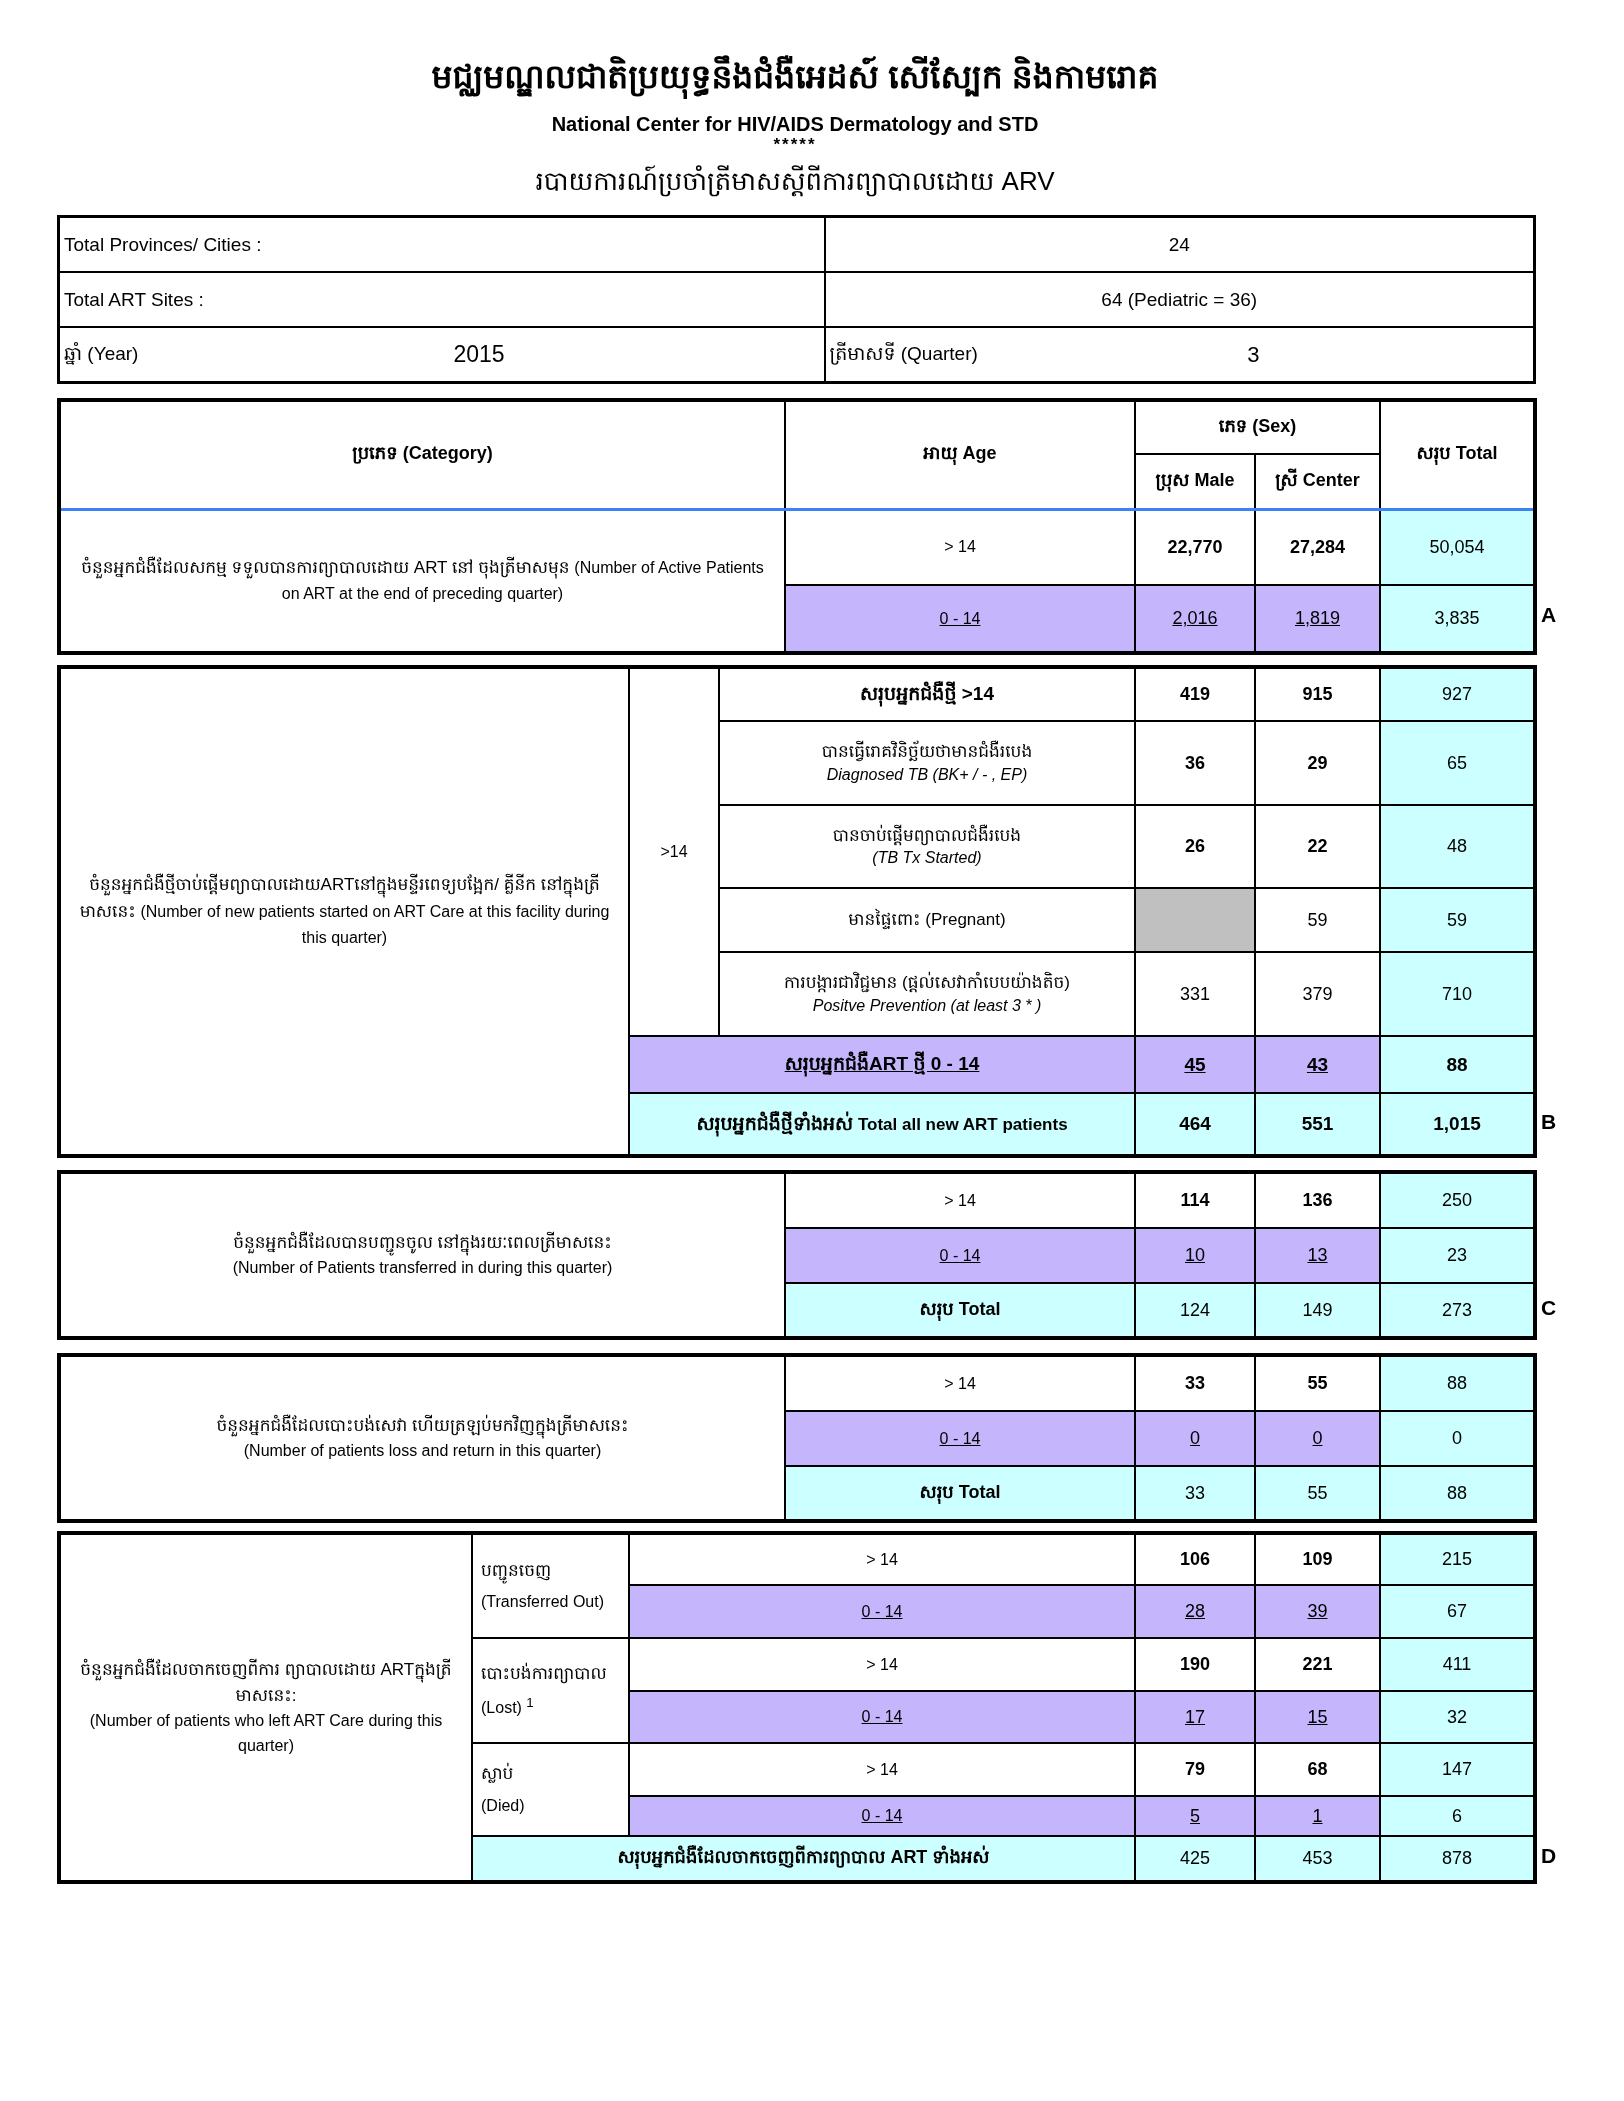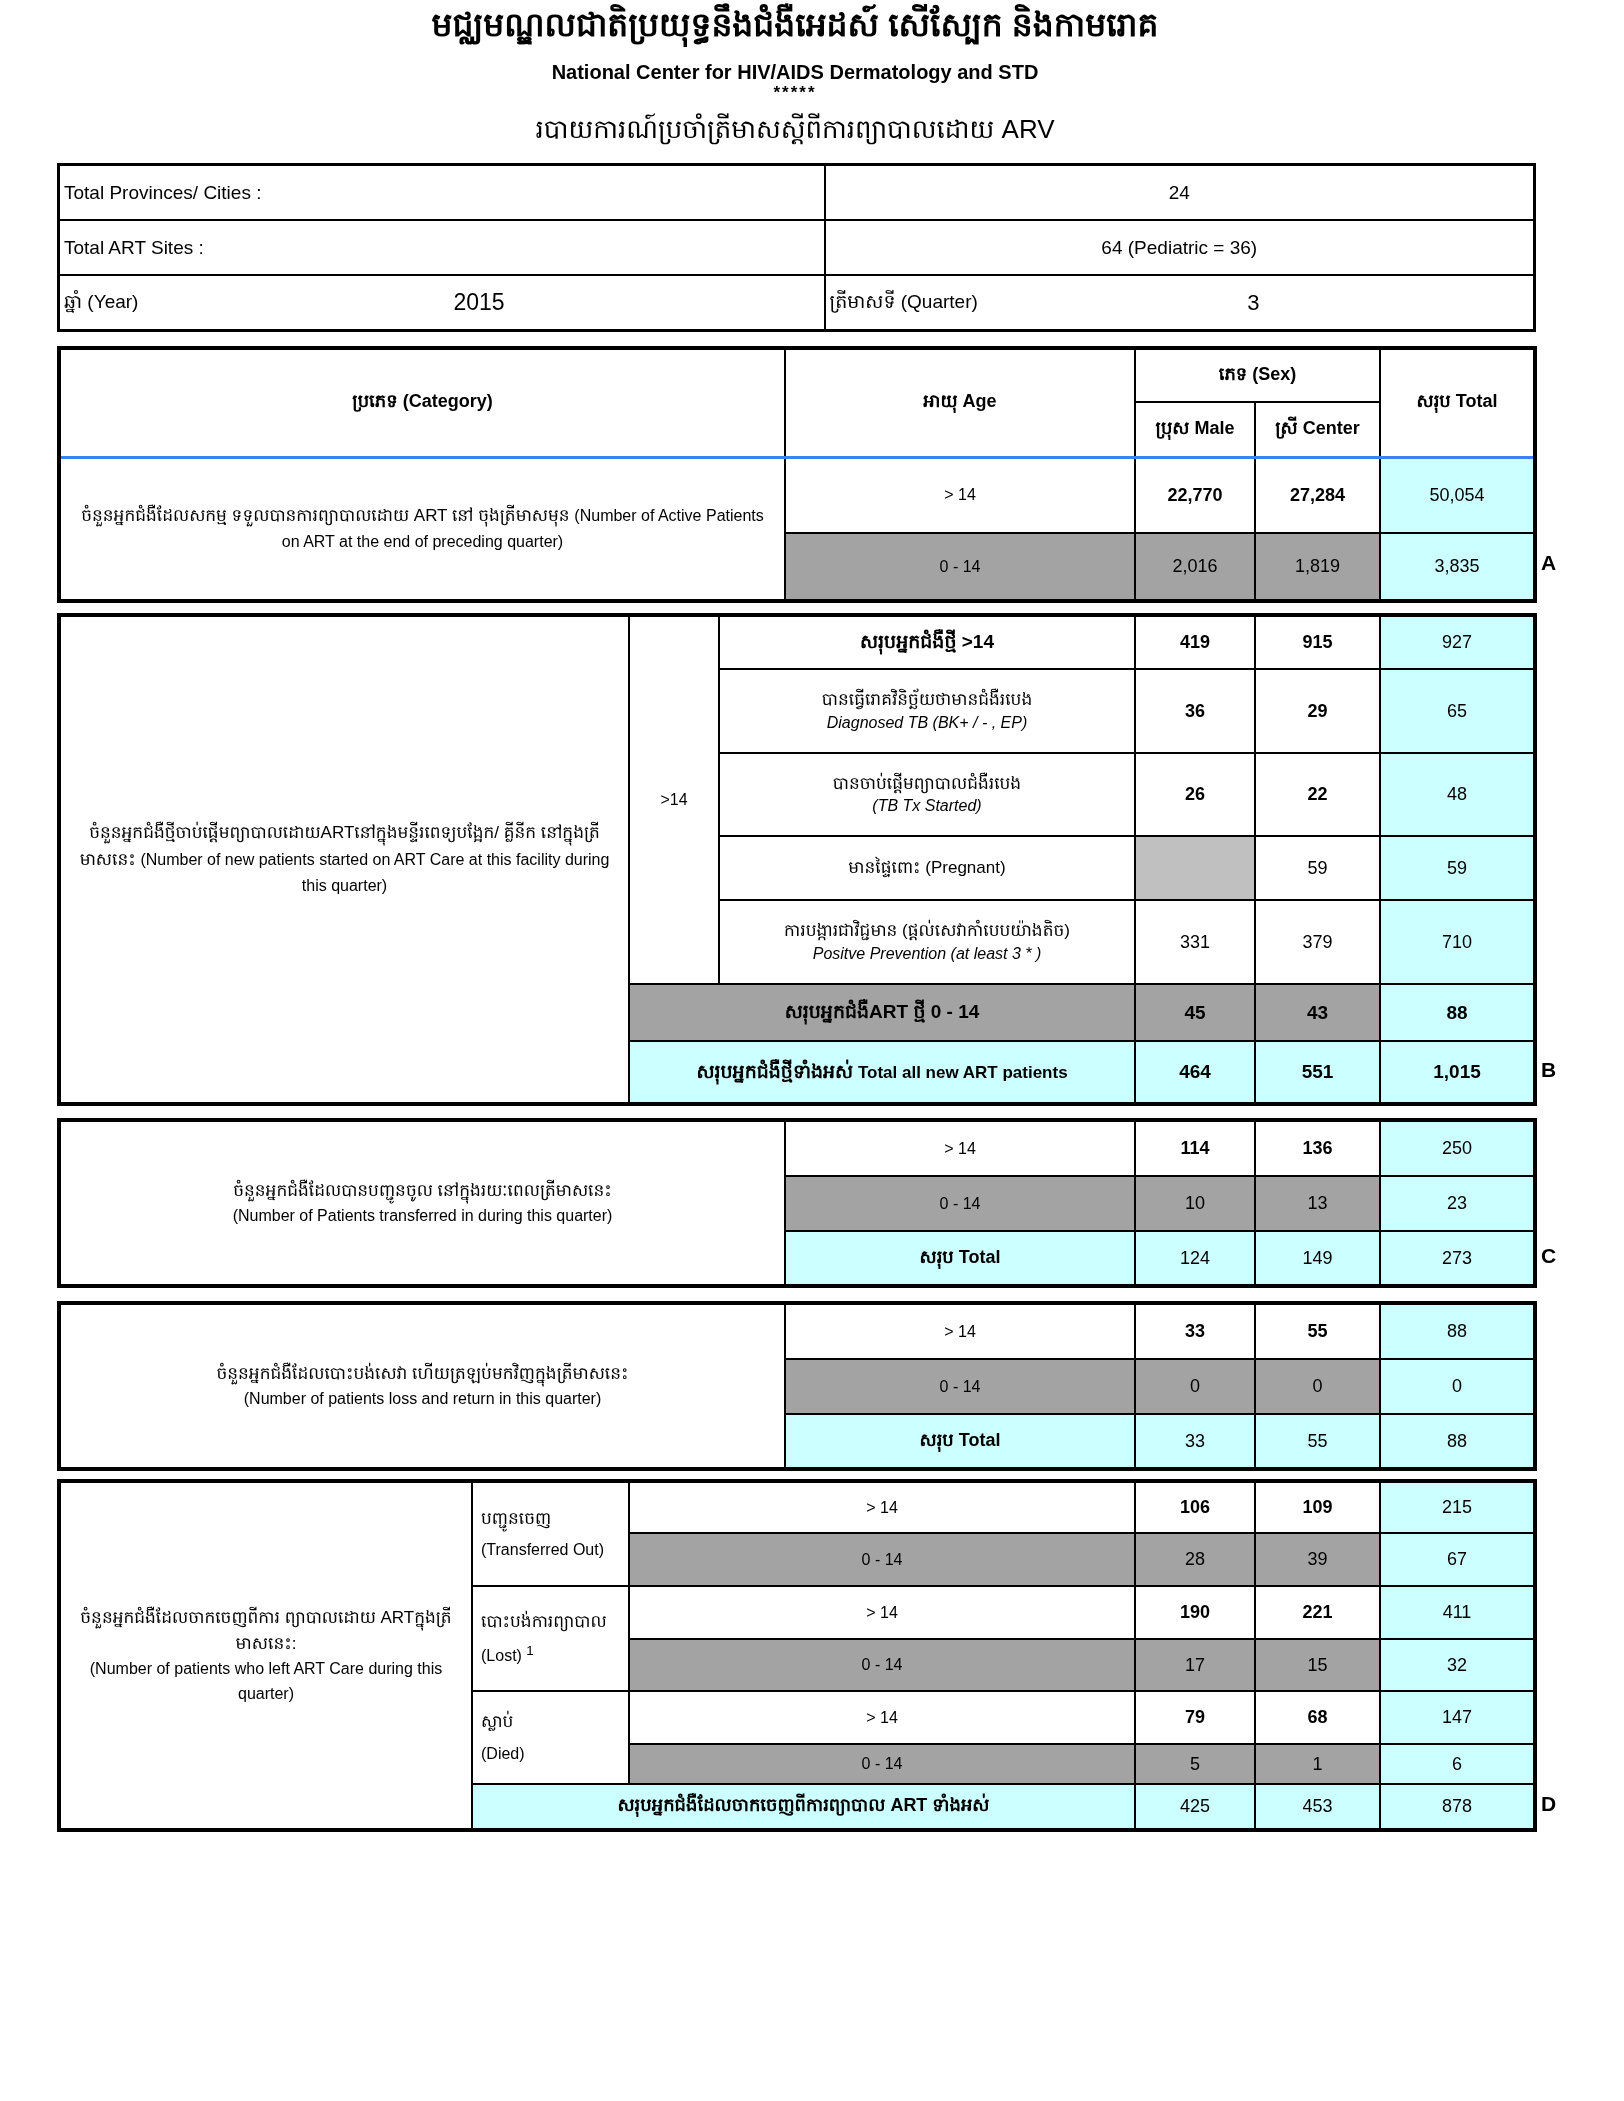--- a/index.html
+++ b/index.html
@@ -1,18 +1,18 @@
 <!DOCTYPE html>
 <html><head>
 <meta charset="utf-8">
 <style>
   html,body{margin:0;padding:0;background:#fff;}
   .page{position:relative;width:1624px;height:2101px;background:#ffffff;overflow:hidden;
         font-family:"Liberation Sans",sans-serif;color:#000;}
-  .hdrblock{width:1476px;margin-left:57px;text-align:center;}
+  .hdrblock{width:1476px;margin-left:57px;padding-top:52px;text-align:center;}
   .title-km{font-size:33px;font-weight:bold;line-height:1.5;}
   .title-en{font-size:20px;font-weight:bold;margin-top:10px;line-height:1.2;}
   .stars{font-size:17px;font-weight:bold;letter-spacing:2px;line-height:1.1;}
   .subtitle-km{font-size:26px;margin-top:8px;line-height:1.5;}
   .subtitle-en{font-size:20px;font-weight:bold;margin-top:6px;line-height:1.2;}
 
   .sec{position:relative;width:1476px;margin-left:57px;}
   table{border-collapse:collapse;table-layout:fixed;width:1476px;}
   td{border:2px solid #000;padding:0 4px;text-align:center;vertical-align:middle;overflow:hidden;}
   .t-info{border:3px solid #000;}
@@ -25,21 +25,21 @@
   .yearval{font-size:23px;}
   .qval{font-size:22px;}
 
   .hcell{font-weight:bold;font-size:18px;}
   .lblcell{font-size:17px;line-height:1.55;padding:0 16px;}
   .lblcell .en{font-size:16px;}
   .agecell{font-size:16px;}
   .num{font-size:18px;font-weight:600;}
   .num.b{font-weight:700;font-size:19px;}
   .num.n{font-weight:400;}
-  .yellow{background:#a3a3a3;}
+  .yellow{background:#c4b5fd;text-decoration:underline;}
   .cyan{background:#CCFFFF;}
   .grey{background:#C0C0C0;}
   .sublbl{font-size:17px;line-height:1.4;padding:2px 6px;}
   .sublbl .en{font-size:16px;font-style:italic;}
   .sublbl-b{font-weight:bold;font-size:19px;}
   .subcat{text-align:left;padding-left:8px;font-size:17px;line-height:1.9;}
   .subcat .en{font-size:16px;}
   .totlbl{font-weight:bold;font-size:18px;}
   .marker{position:absolute;left:calc(100% + 8px);font-weight:bold;font-size:21px;}
   .mt14{margin-top:14px;} .mt10{margin-top:10px;} .mt12{margin-top:12px;} .mt13{margin-top:13px;} .mt8{margin-top:8px;}

